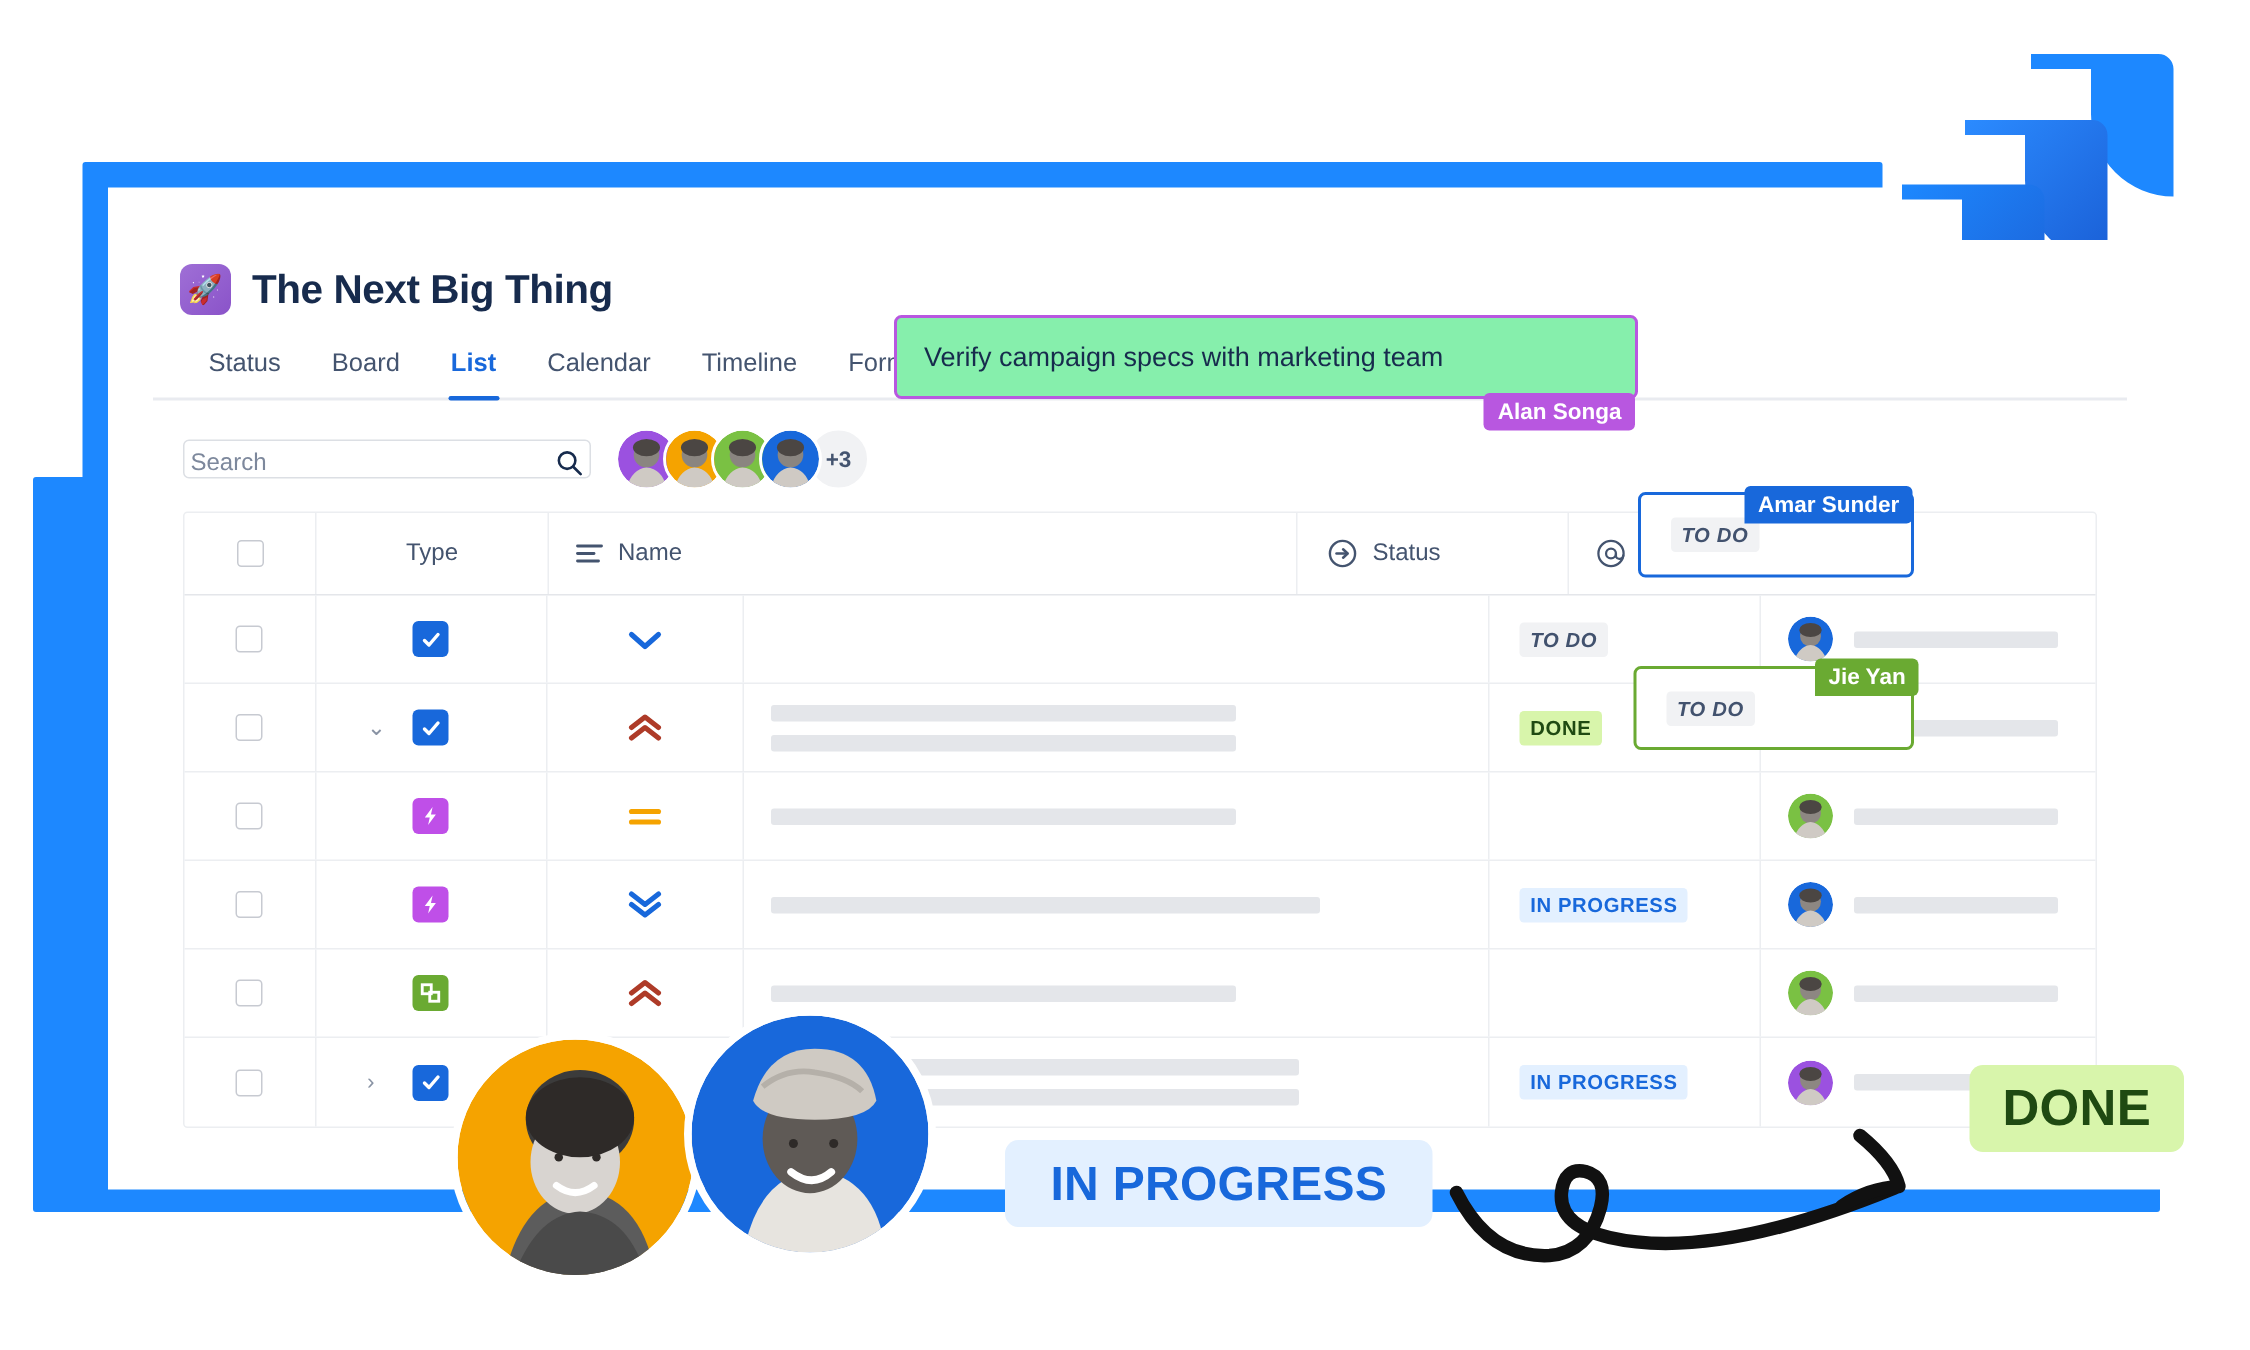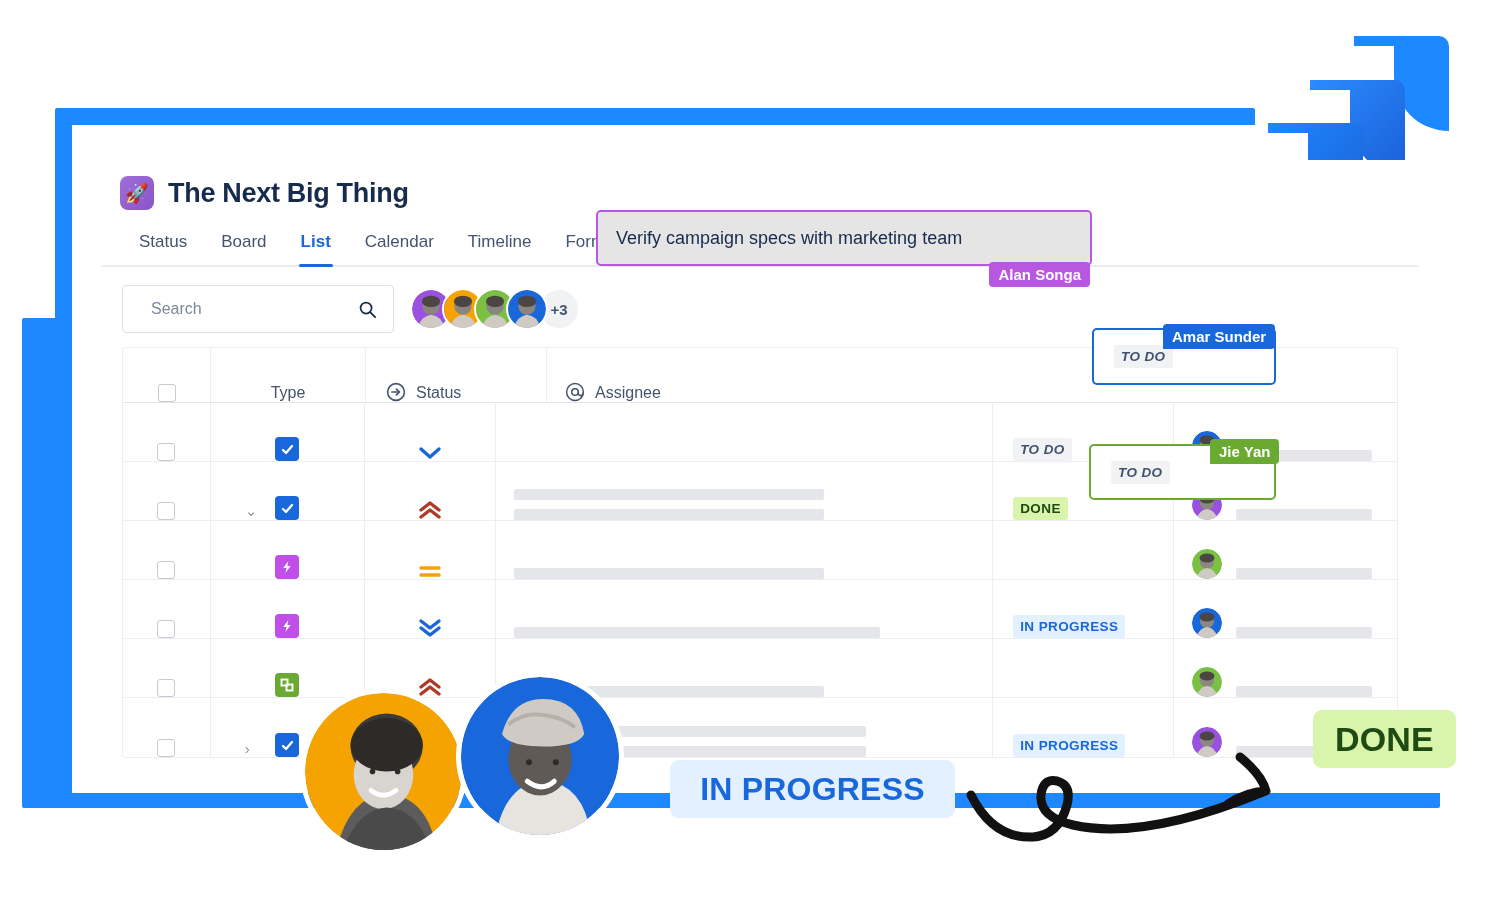--- a/index.html
+++ b/index.html
@@ -62,22 +62,22 @@
   .nav-item.active { color: #1868db; font-weight: 700; }
   .nav-item.active::after {
     content:""; position:absolute; left: 15px; right: 15px; bottom: -2px;
     height: 3px; background: #1868db; border-radius: 2px;
   }
   .chev { width:0;height:0;border-left:4.5px solid transparent;border-right:4.5px solid transparent;border-top:5px solid #44546f; display:inline-block; margin-top:2px;}
 
   
   .toolbar { display:flex; align-items:center; gap: 16px; padding: 18px 22px 14px 22px; }
   .search-box {
-    width: 272px; height: 48px; border: 1.6px solid #dcdfe4; border-radius: 4px;
-    display:flex; align-items:center; padding: 0 28px; background:#fff;
+    width: 272px; height: 26px; border: 1.6px solid #dcdfe4; border-radius: 4px;
+    display:flex; align-items:flex-end; padding: 0 4px; background:#fff;
   }
   .search-box input {
     border:none; outline:none; flex:1; font-size:16px; color:#626f86;
     font-family:"Liberation Sans", sans-serif; background:transparent;
   }
   .search-box input::placeholder { color:#7d889c; }
   .mag { width:19px; height:19px; flex:none; }
 
   .avatars { display:flex; align-items:center; }
   .av {
@@ -90,21 +90,21 @@
     margin-left:-10px; background:#f1f2f4; color:#44546f;
     display:flex; align-items:center; justify-content:center;
     font-size:15px; font-weight:600; flex:none;
   }
 
   
   .table { margin: 0 22px; border:1px solid #eceef1; border-radius:3px; background:#fff; }
   .trow { display:flex; align-items:stretch; border-bottom:1px solid #eceef1; }
   .trow:last-child { border-bottom:none; }
   .thead { border-bottom:1px solid #e4e6ea; }
-  .cell { display:flex; align-items:flex-end; border-right:1px solid #eceef1; }
+  .cell { display:flex; align-items:center; border-right:1px solid #eceef1; }
   .cell:last-child { border-right:none; }
   .c-check { width: 88px; justify-content:center; }
   .c-type  { width: 155px; justify-content:center; position:relative; }
   .c-prio  { width: 131px; justify-content:center; }
   .c-name  { width: 499px; padding-left: 18px; }
   .c-stat  { width: 181px; padding-left: 20px; }
   .c-asgn  { width: 224px; padding-left: 18px; gap:14px; }
   .thead .cell { height: 54px; font-size:16px; color:#44546f; }
   .thead .c-name, .thead .c-stat, .thead .c-asgn, .thead .c-prio { gap: 10px; }
   .thead .c-prio { justify-content:center; }
@@ -124,21 +124,21 @@
   .badge { font-size:13.5px; font-weight:700; letter-spacing:0.4px; padding: 4px 7px; border-radius:3px; display:inline-block; }
   .b-todo { background:#f1f2f4; color:#42526e;font-style:italic; }
   .b-done { background:#d8f5ab; color:#1f4a12; }
   .b-prog { background:#e3f0ff; color:#1868db; }
 
   .av-sm { width:30px; height:30px; border-radius:50%; overflow:hidden; flex:none; position:relative; }
 
   
   .edit-name {
     position:absolute; left: 496px; top: 50px; width: 496px; height: 56px;
-    border: 2.2px solid #b857e0; border-radius:5px; background:#e5e5e5;
+    border: 2.2px solid #b857e0; border-radius:5px; background:#86efac;
     display:flex; align-items:center; padding-left:18px;
     font-size:18px; color:#172b4d; z-index: 20;
   }
   .cursor-lbl {
     position:absolute; font-size:15px; font-weight:600; color:#fff;
     padding: 4px 9px; border-radius:4px 4px 0 0; white-space:nowrap; z-index:21;margin-top:24px;
   }
   .lbl-alan { background:#b857e0; right: 0px; top: 26px; border-radius:4px; }
   .edit-stat-blue {
     position:absolute; left: 992px; top: 168px; width: 184px; height: 57px;
@@ -280,20 +280,28 @@
         </div>
     </div>
 
     <div class="table">
       <div class="trow thead">
         <div class="cell c-check">
           <div class="hbox"></div>
         </div>
         <div class="cell c-type">
           <span>Type</span>
+        </div>
+        <div class="cell c-name">
+          <svg width="18" height="18" viewBox="0 0 18 18">
+            <line x1="1" y1="4" x2="17" y2="4" stroke="#44546f" stroke-width="1.9" stroke-linecap="round"></line>
+            <line x1="1" y1="9" x2="12" y2="9" stroke="#44546f" stroke-width="1.9" stroke-linecap="round"></line>
+            <line x1="1" y1="14" x2="15" y2="14" stroke="#44546f" stroke-width="1.9" stroke-linecap="round"></line>
+          </svg>
+          <span>Name</span>
         </div>
         <div class="cell c-stat">
           <svg width="20" height="20" viewBox="0 0 20 20">
             <circle cx="10" cy="10" r="8.4" fill="none" stroke="#44546f" stroke-width="1.6"></circle>
             <line x1="6" y1="10" x2="13.2" y2="10" stroke="#44546f" stroke-width="1.7" stroke-linecap="round"></line>
             <polyline points="10.4,7.2 13.4,10 10.4,12.8" fill="none" stroke="#44546f" stroke-width="1.7" stroke-linecap="round" stroke-linejoin="round"></polyline>
           </svg>
           <span>Status</span>
         </div>
         <div class="cell c-asgn">

